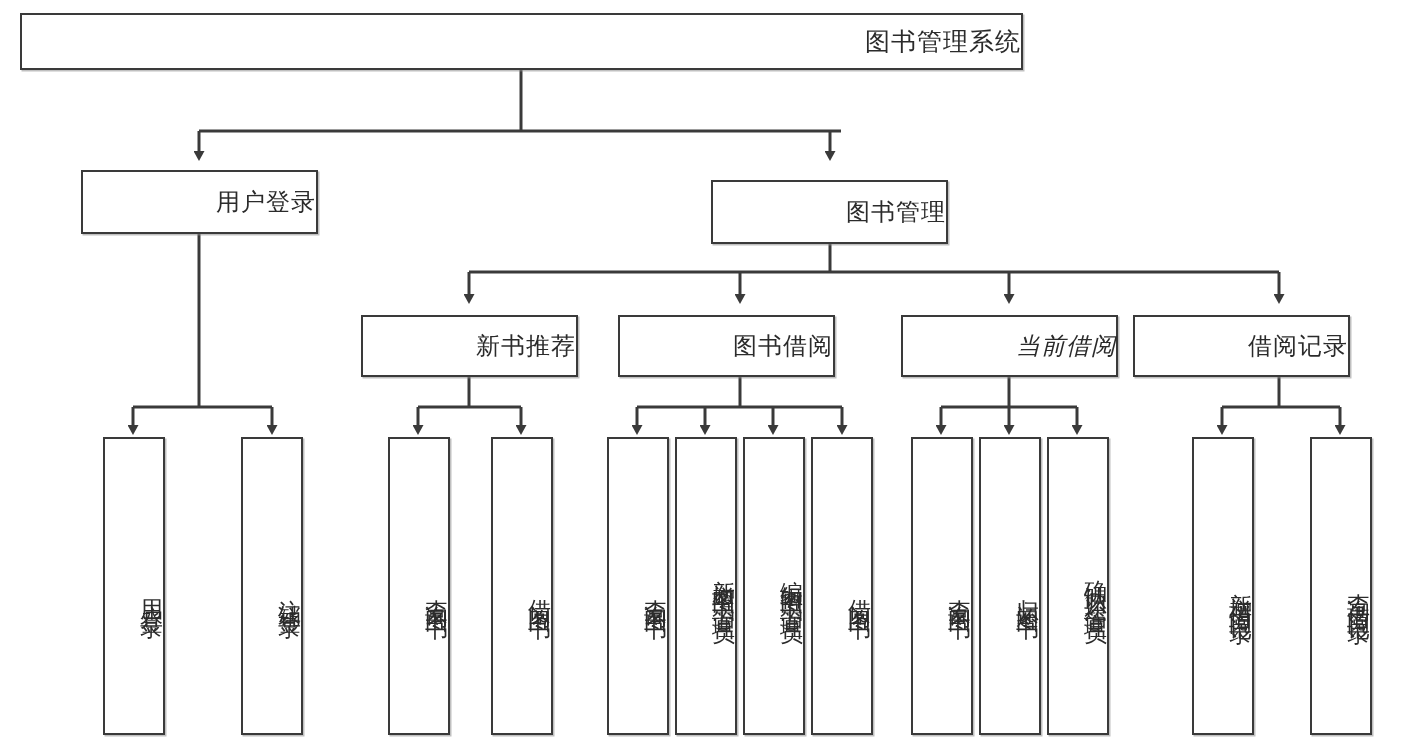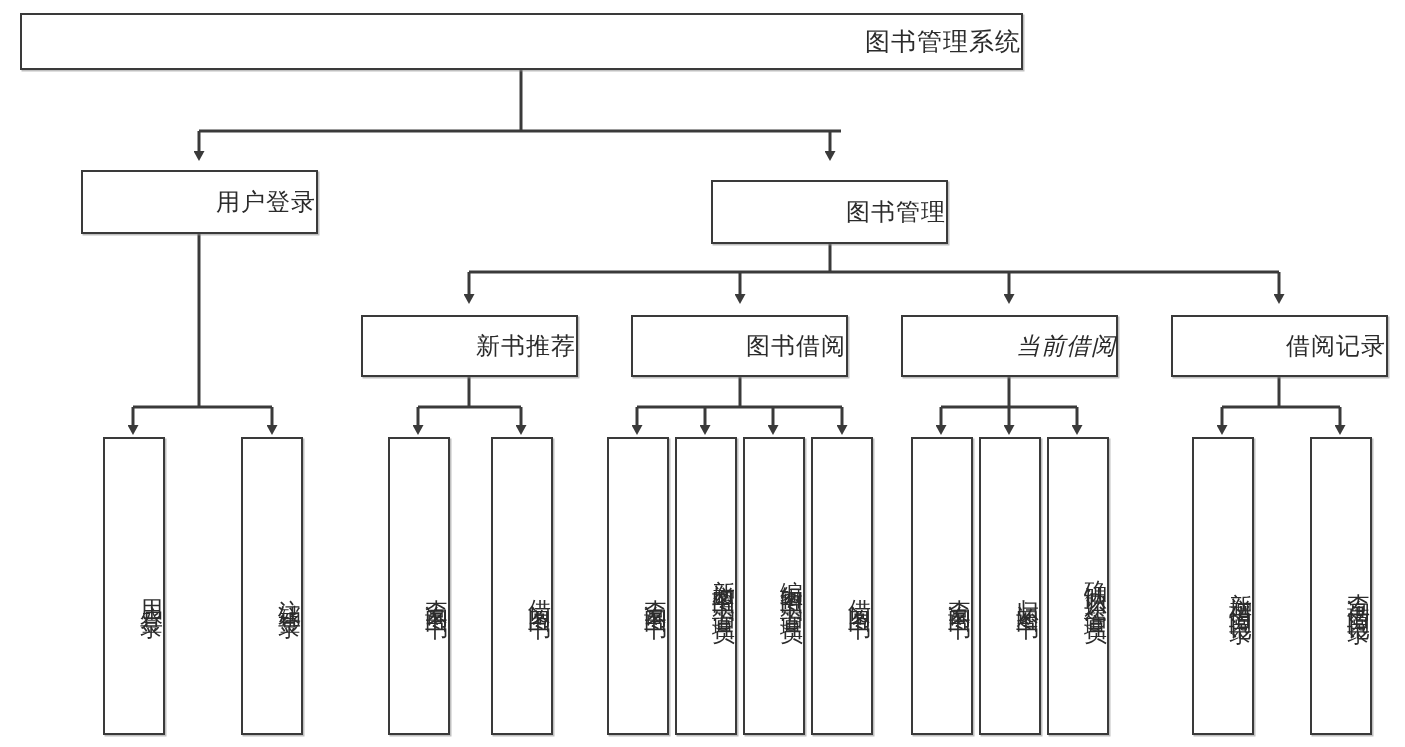--- a/index.html
+++ b/index.html
@@ -133,27 +133,27 @@
   <div class="node node-h" style="left:81px; top:170px; width:237px; height:64px;">
     <span>用户登录</span>
   </div>
   <div class="node node-h" style="left:711px; top:170px; width:237px; height:64px;margin-top:10px;">
     <span>图书管理</span>
   </div>
 
   <div class="node node-h" style="left:361px; top:315px; width:217px; height:62px;">
     <span>新书推荐</span>
   </div>
-  <div class="node node-h" style="left:631px; top:315px; width:217px; height:62px;">
+  <div class="node node-h" style="left:618px; top:315px; width:217px; height:62px;">
     <span>图书借阅</span>
   </div>
   <div class="node node-h" style="left:901px; top:315px; width:217px; height:62px;font-style:italic;">
     <span>当前借阅</span>
   </div>
-  <div class="node node-h" style="left:1171px; top:315px; width:217px; height:62px;">
+  <div class="node node-h" style="left:1133px; top:315px; width:217px; height:62px;">
     <span>借阅记录</span>
   </div>
 
   <div class="node node-v" style="left:103px; top:437px; width:62px; height:298px;">
     <span class="vtext">用户登录</span>
   </div>
   <div class="node node-v" style="left:241px; top:437px; width:62px; height:298px;">
     <span class="vtext">注销登录</span>
   </div>
 

